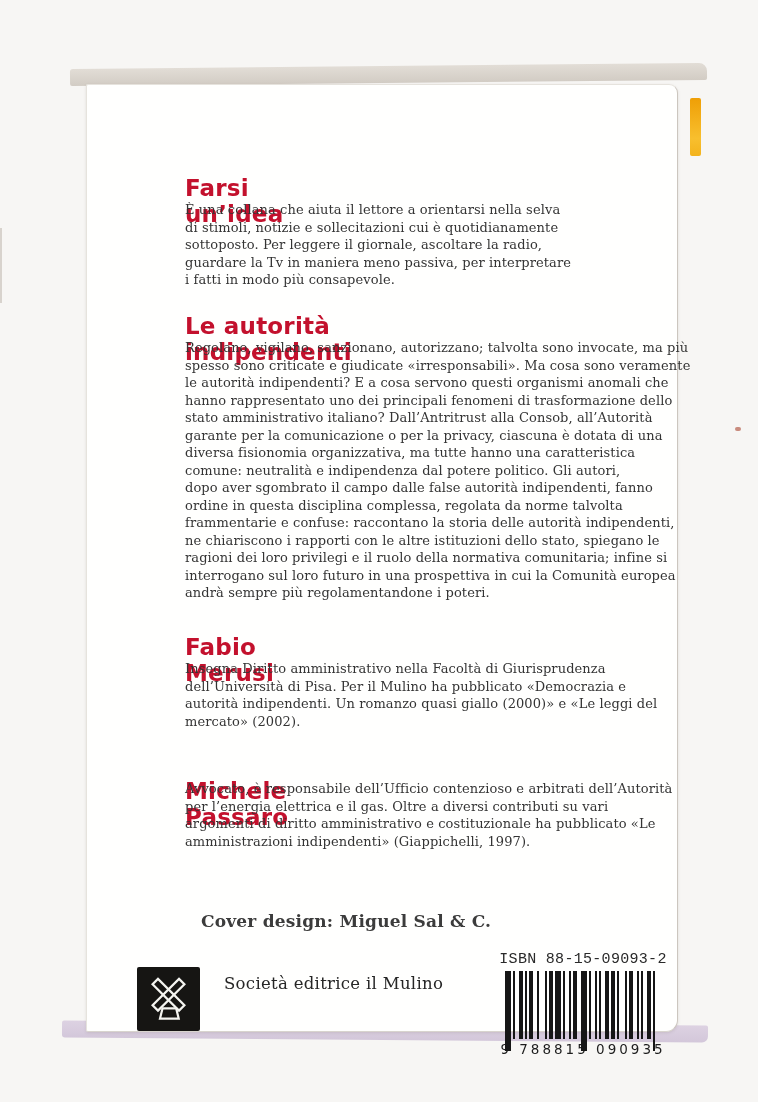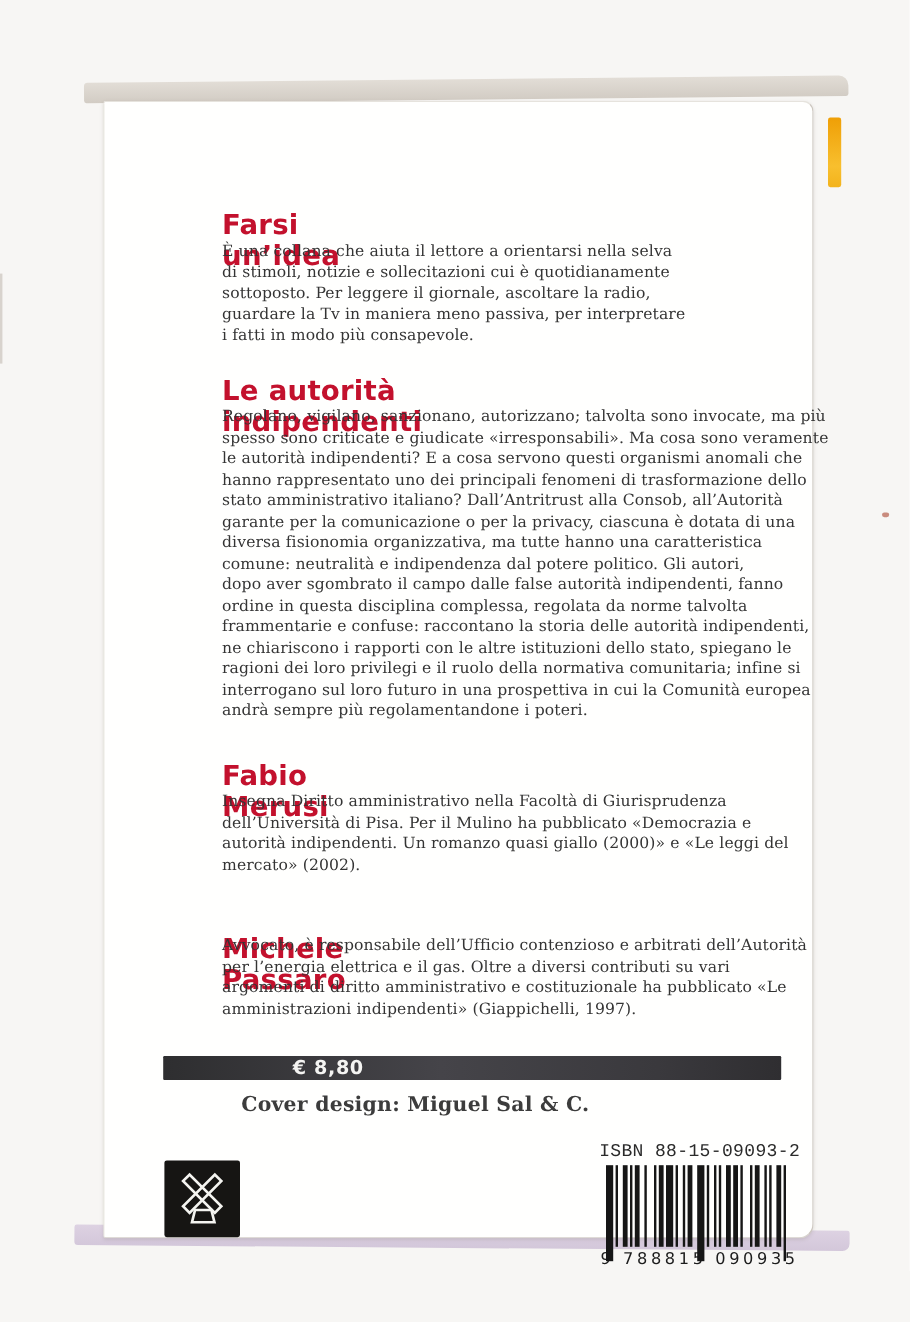--- a/index.html
+++ b/index.html
@@ -158,39 +158,37 @@
   </div>
 
   <div class="section">
     <h3 id="sec-passaro-h" class="section">Michele Passaro</h3>
     <p id="sec-passaro-p" class="section">Avvocato, è responsabile dell’Ufficio contenzioso e arbitrati dell’Autorità
 per l’energia elettrica e il gas. Oltre a diversi contributi su vari
 argomenti di diritto amministrativo e costituzionale ha pubblicato «Le
 amministrazioni indipendenti» (Giappichelli, 1997).</p>
   </div>
 
-  <div class="price-bar">
-    <span>€ 8,80</span>
-  </div>
 
   <div class="cover-design">Cover design: Miguel Sal &amp; C.</div>
 
   <div class="isbn-block">
     <div class="isbn-label">ISBN 88-15-09093-2</div>
     <div class="barcode" id="barcode"><span class="bar guard" style="width: 6px;"></span><span class="gap" style="width: 2px;"></span><span class="bar" style="width: 2px;"></span><span class="gap" style="width: 4px;"></span><span class="bar" style="width: 4px;"></span><span class="gap" style="width: 2px;"></span><span class="bar" style="width: 2px;"></span><span class="gap" style="width: 2px;"></span><span class="bar" style="width: 4px;"></span><span class="gap" style="width: 4px;"></span><span class="bar" style="width: 2px;"></span><span class="gap" style="width: 6px;"></span><span class="bar" style="width: 2px;"></span><span class="gap" style="width: 2px;"></span><span class="bar" style="width: 4px;"></span><span class="gap" style="width: 2px;"></span><span class="bar" style="width: 6px;"></span><span class="gap" style="width: 2px;"></span><span class="bar" style="width: 2px;"></span><span class="gap" style="width: 4px;"></span><span class="bar" style="width: 2px;"></span><span class="gap" style="width: 2px;"></span><span class="bar" style="width: 4px;"></span><span class="gap" style="width: 4px;"></span><span class="bar guard" style="width: 6px;"></span><span class="gap" style="width: 2px;"></span><span class="bar" style="width: 2px;"></span><span class="gap" style="width: 4px;"></span><span class="bar" style="width: 2px;"></span><span class="gap" style="width: 2px;"></span><span class="bar" style="width: 2px;"></span><span class="gap" style="width: 4px;"></span><span class="bar" style="width: 4px;"></span><span class="gap" style="width: 2px;"></span><span class="bar" style="width: 4px;"></span><span class="gap" style="width: 2px;"></span><span class="bar" style="width: 2px;"></span><span class="gap" style="width: 6px;"></span><span class="bar" style="width: 2px;"></span><span class="gap" style="width: 2px;"></span><span class="bar" style="width: 4px;"></span><span class="gap" style="width: 4px;"></span><span class="bar" style="width: 2px;"></span><span class="gap" style="width: 2px;"></span><span class="bar" style="width: 2px;"></span><span class="gap" style="width: 4px;"></span><span class="bar" style="width: 4px;"></span><span class="gap" style="width: 2px;"></span><span class="bar guard" style="width: 2px;"></span><span class="gap" style="width: 6px;"></span></div>
     <div class="barcode-digits">9 788815 090935</div>
   </div>
 
   <div class="publisher-logo">
     <span>
       <svg width="51" height="52" viewBox="0 0 60 60">
         <g stroke="#f4f4f0" stroke-width="2.6" fill="none" stroke-linejoin="miter">
           <rect x="25.5" y="3" width="9" height="44" transform="rotate(45 30 25)"></rect>
           <rect x="25.5" y="3" width="9" height="44" transform="rotate(-45 30 25)"></rect>
           <polygon points="23,41 39,41 42,53 20,53"></polygon>
         </g>
       </svg>
     </span>
   </div>
+  <div class="publisher-name">Società editrice il Mulino</div>
 
 </div>
 
 <div class="bookmark-tab"></div>
 
 </body></html>

